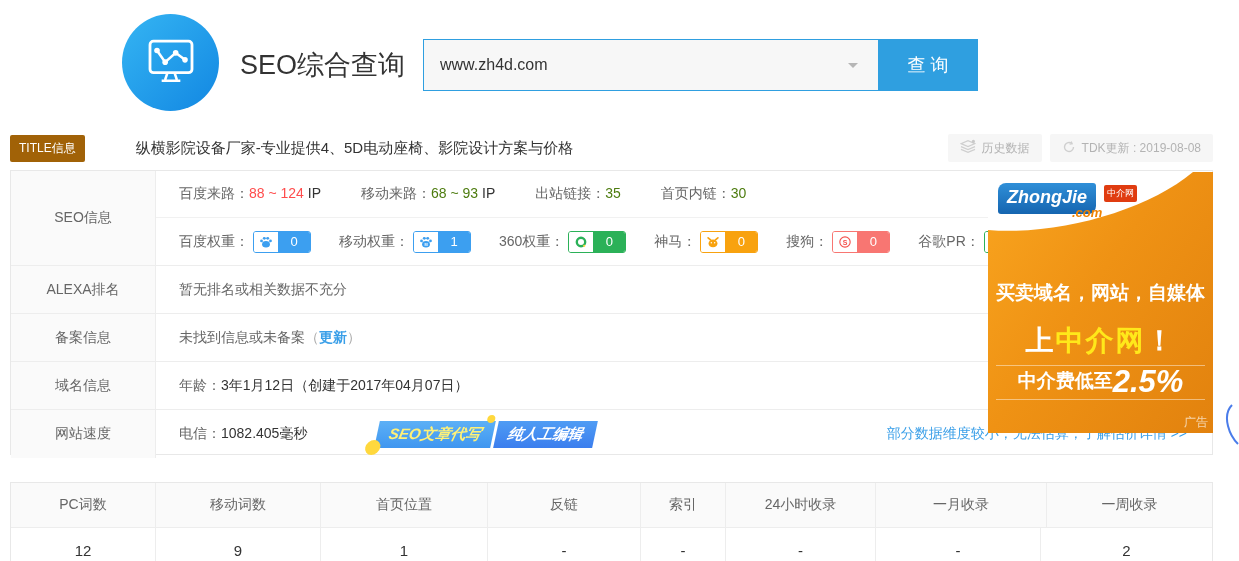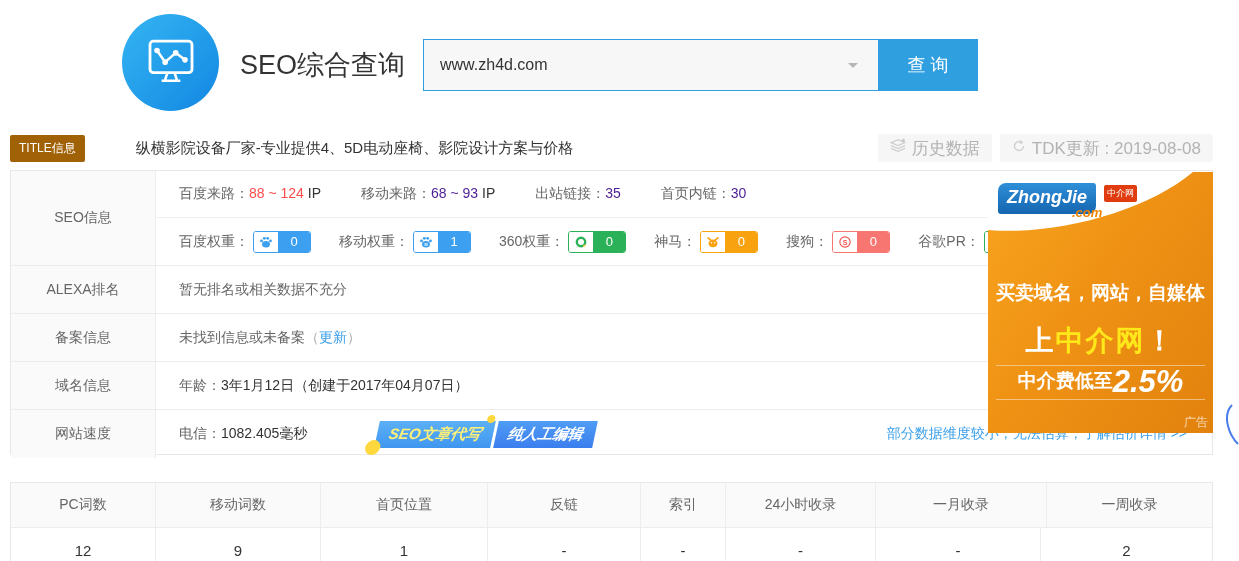--- a/index.html
+++ b/index.html
@@ -20,50 +20,50 @@
     border:5px solid transparent;border-top-color:#b6b6b6;cursor:pointer;}
   .search-btn{width:100px;height:52px;background:#2f9fe0;border:none;color:#fff;
     font-size:18px;cursor:pointer;font-family:inherit;}
   
   .title-bar{position:absolute;left:10px;top:134px;width:1203px;height:28px;
     display:flex;align-items:center;}
   .title-badge{background:#a16207;color:#fff;font-size:12px;padding:5px 9px;
     border-radius:2px;margin-right:12px;white-space:nowrap;}
   .title-text{font-size:15px;color:#333;margin-left:39px;}
   .title-right{margin-left:auto;display:flex;gap:8px;}
-  .gray-btn{background:#f6f6f6;color:#b3b3b3;font-size:17px;height:28px;
+  .gray-btn{background:#f6f6f6;color:#b3b3b3;font-size:12px;height:28px;
     display:flex;align-items:center;gap:6px;padding:0 12px;cursor:pointer;border-radius:2px;}
   
   .seo-table{position:absolute;left:10px;top:170px;width:1203px;height:285px;
     border:1px solid #e8e8e8;box-sizing:border-box;background:#fff;}
   .srow{display:flex;border-bottom:1px solid #ededed;}
   .srow:last-child{border-bottom:none;}
   .srow-label{width:145px;box-sizing:border-box;background:#fafafa;border-right:1px solid #ededed;
     display:flex;align-items:center;justify-content:center;color:#666;font-size:14px;flex-shrink:0;}
   .srow-content{flex:1;display:flex;align-items:center;padding-left:23px;font-size:14px;color:#666;min-width:0;}
   .h94{height:94px;} .h47{height:47px;} .h48{height:48px;}
   .seo-col{flex-direction:column;align-items:stretch;padding-left:0;}
   .seo-sub{height:47px;display:flex;align-items:center;padding-left:23px;box-sizing:border-box;}
   .seo-sub.first{border-bottom:1px solid #f1f1f1;}
   .t-item{margin-right:40px;white-space:nowrap;}
-  .t-label{color:#666;} .t-val{color:#4c1d95;} 
+  .t-label{color:#666;} .t-val{color:#4d7c0f;} 
   .t-item.red .t-val{color:#ff4c4c;}
   .t-unit{color:#333;}
   .w-item{display:flex;align-items:center;margin-right:28px;white-space:nowrap;}
   .w-label{color:#666;margin-right:4px;}
   .wbadge{display:inline-flex;height:20px;border-radius:3px;overflow:hidden;
     border:1px solid #3c9ff0;cursor:pointer;}
   .wicon{width:24px;background:#fff;display:flex;align-items:center;justify-content:center;}
   .wnum{min-width:24px;padding:0 4px;color:#fff;display:flex;align-items:center;
     justify-content:center;font-size:13px;background:#3c9ff0;}
   .c-green{border-color:#2bb158;} .c-green .wnum{background:#2bb158;}
   .c-orange{border-color:#f8a20f;} .c-orange .wnum{background:#f8a20f;}
   .c-sogou{border-color:#f87672;} .c-sogou .wnum{background:#f87672;}
   .dark{color:#333;}
-  .link-blue{color:#3a9fe8;cursor:pointer;}
+  .link-blue{color:#3a9fe8;cursor:pointer;font-weight:bold;}
   .paren{color:#aaa;}
   
   .promo{position:relative;display:flex;margin-left:70px;transform:skewX(-12deg);}
   .promo .p1{background:linear-gradient(#5cb0f6,#3f96f0);color:#fff177;font-style:italic;
     font-weight:bold;font-size:15px;padding:4px 12px;}
   .promo .p2{background:linear-gradient(#4f9cf4,#3b7eee);color:#fff;font-style:italic;
     font-weight:bold;font-size:15px;padding:4px 12px;margin-left:3px;}
   .dot-big{position:absolute;left:-9px;bottom:-7px;width:15px;height:15px;border-radius:50%;background:#ffd83d;}
   .dot-small{position:absolute;left:49%;top:-6px;width:8px;height:8px;border-radius:50%;background:#ffd83d;}
   .estimate{margin-left:auto;margin-right:25px;font-size:14px;color:#3a9fe8;cursor:pointer;white-space:nowrap;}

